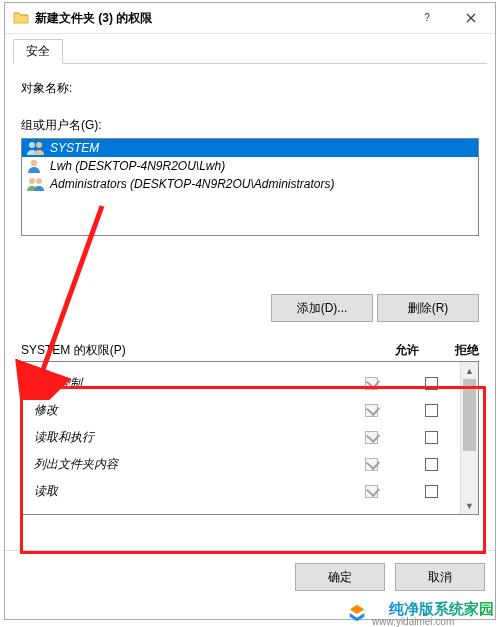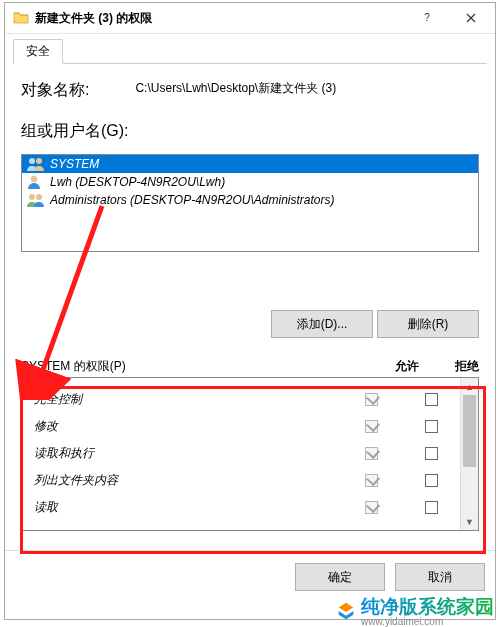--- a/index.html
+++ b/index.html
@@ -72,22 +72,22 @@
   }
   .panel {
     border: none;
     padding: 16px 8px 0 8px;
   }
   .row-obj {
     display: flex;
     gap: 46px;
     margin-bottom: 20px;
   }
-  .label { font-size: 16px; }
-  .glist-label { margin-bottom: 12px; }
+  .label { font-size: 12px; }
+  .glist-label { margin-bottom: 4px; }
   .group-list {
     border: 1px solid #828790;
     height: 96px;
     background: #fff;
     overflow: hidden;
     font-style: italic;
   }
   .gl-item {
     display: flex;
     align-items: center;
@@ -217,26 +217,27 @@
     bottom: 0px;
     display: flex;
     align-items: center;
     gap: 4px;
     font-size: 12px;
   }
   .watermark .wm-logo {
     width: 22px; height: 22px;
   }
   .watermark .wm-t1 {
-    font-size: 19px;
+    font-size: 15px;
     font-weight: 600;
     line-height: 1.05;
     background: linear-gradient(90deg,#0a8fe6,#16b34a);
     -webkit-background-clip: text;
     color: transparent;
+    margin-left: 17px;
   }
   .watermark .wm-t2 {
     font-size: 10px;
     color: #888;
     line-height: 1.05;
   }
 </style>
 </head>
 <body>
 
@@ -264,21 +265,20 @@
   <div class="client">
     <div class="tabs">
       <div class="tab">安全</div>
       <div class="tab-strip"></div>
     </div>
 
     <div class="panel">
 
       <div class="row-obj">
         <span class="label">对象名称:</span>
-        <span>C:\Users\Lwh\Desktop\新建文件夹 (3)</span>
       </div>
 
       <div class="label glist-label">组或用户名(G):</div>
       <div class="group-list">
         <div class="gl-item selected">
           <span class="gl-icon">
             <svg viewBox="0 0 20 16">
                 <circle cx="6" cy="5" r="3" fill="#bfd9f2"></circle>
                 <path d="M1 15c0-3 2-5 5-5s5 2 5 5z" fill="#bfd9f2"></path>
                 <circle cx="13" cy="5" r="3" fill="#e8c38f"></circle>

